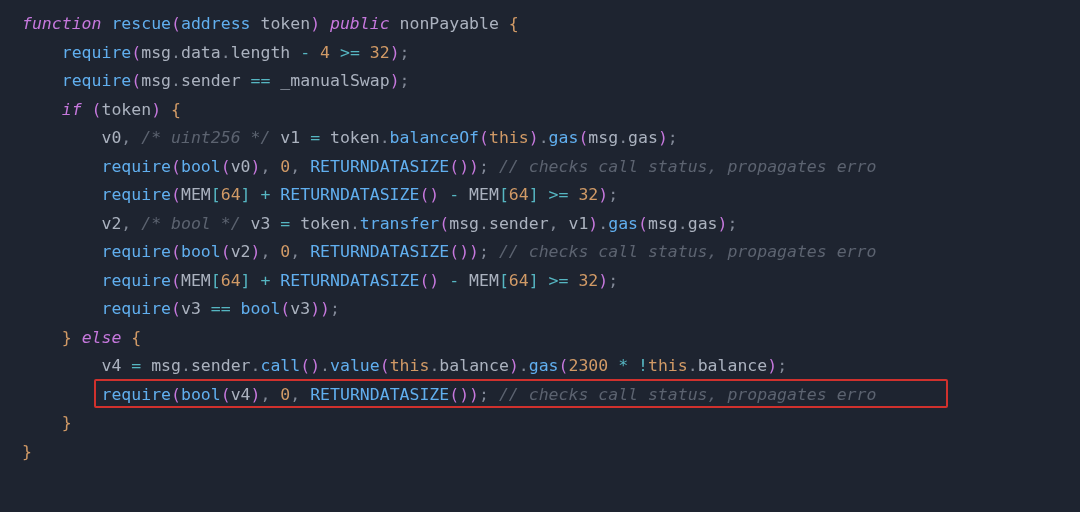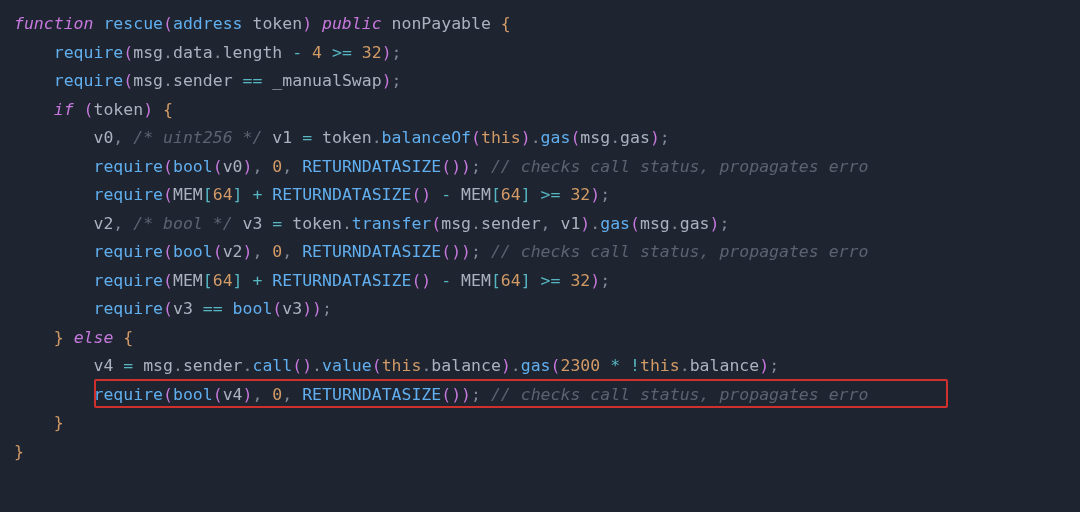--- a/index.html
+++ b/index.html
@@ -3,21 +3,21 @@
 <meta charset="utf-8">
 <style>
   html, body {
     margin: 0; padding: 0;
     background: #1e2430;
     width: 1080px; height: 512px;
     overflow: hidden;
   }
   pre.code {
     margin: 0;
-    padding: 10px 14px;
+    padding: 10px 22px;
     font-family: "Menlo", "Consolas", "DejaVu Sans Mono", monospace;
     font-size: 16.5px;
     line-height: 28.5px;
     color: #bfc7d5;
     white-space: pre;
     font-style: normal;
   }
   
   .kw   { color: #c678dd; font-style: italic; }
   .fn   { color: #61afef; }

